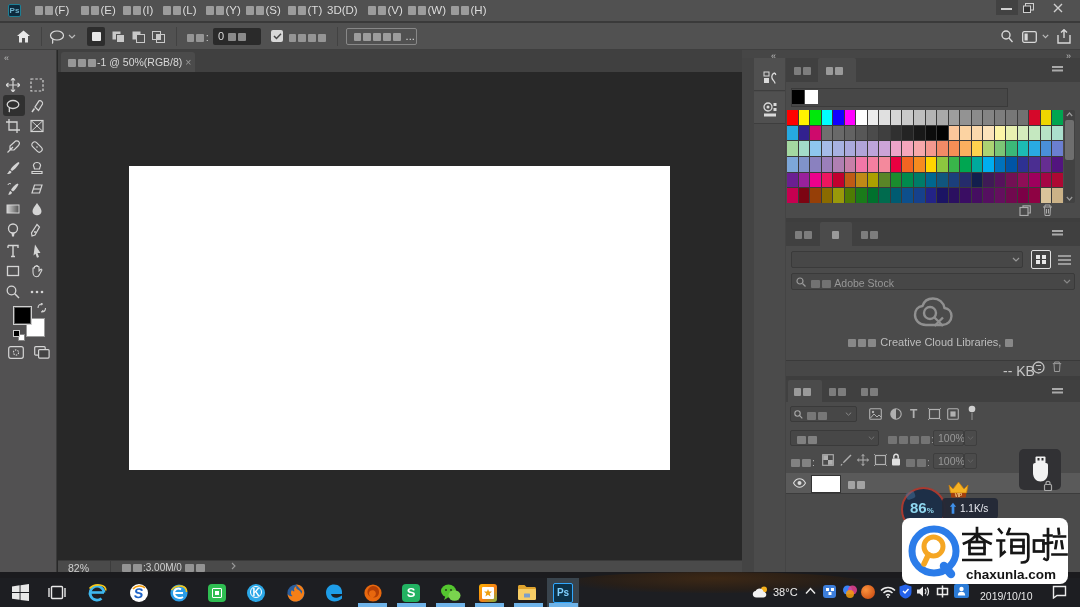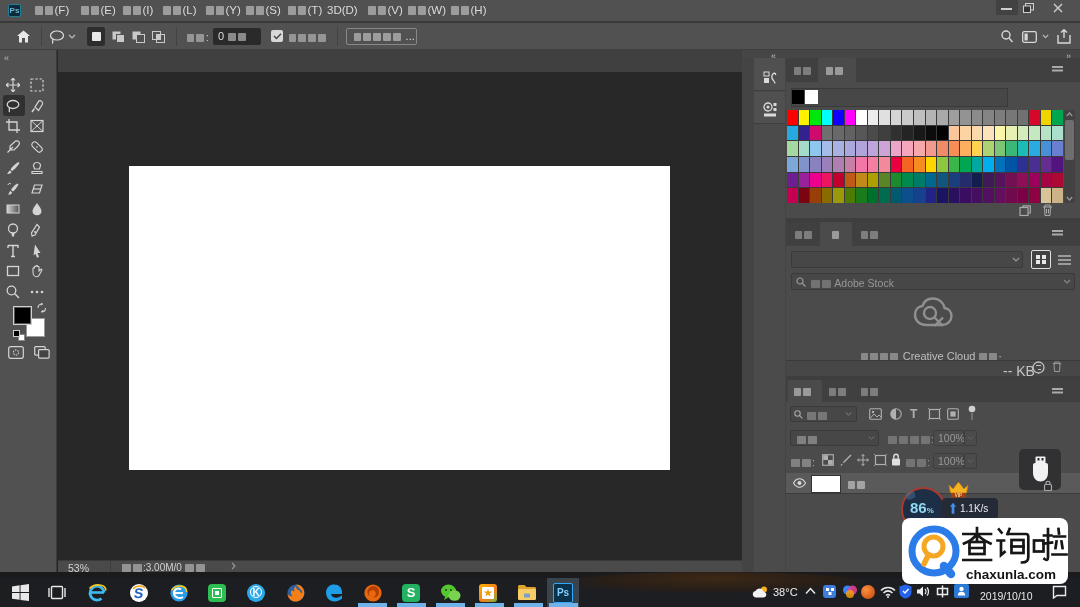--- a/index.html
+++ b/index.html
@@ -78,24 +78,25 @@
       <rect x="2.5" y="2.5" width="3.2" height="7" fill="#d8d8d8"></rect>
     </svg>
 <svg class="ab" style="left:1042px;top:34px" width="7" height="5" viewBox="0 0 7 5">
       <path d="M0.8 0.8 L3.5 3.6 L6.2 0.8" fill="none" stroke="#bbb" stroke-width="1.2"></path>
     </svg>
 <svg class="ab" style="left:1057px;top:29px" width="14" height="15" viewBox="0 0 14 15">
       <path d="M1 6 L1 14 L13 14 L13 6" fill="none" stroke="#d8d8d8" stroke-width="1.4"></path>
       <path d="M7 9 L7 1 M4 3.5 L7 0.7 L10 3.5" fill="none" stroke="#d8d8d8" stroke-width="1.4"></path>
     </svg>
 <div class="ab" style="left:58px;top:50px;width:684px;height:22px;background:#404040"></div>
+<div class="ab" style="left:61px;top:52px;width:134px;height:20px;background:#4b4b4b;white-space:nowrap;border-radius:3px 3px 0 0;font-size:10.5px;color:#d8d8d8;padding:4px 0 0 6px"><i class="k" style="width:8px"></i><i class="k" style="width:8px"></i><i class="k" style="width:8px"></i>-1 @ 50%(RGB/8) <span style="color:#9a9a9a">×</span></div>
 <div class="ab" style="left:58px;top:72px;width:684px;height:488px;background:#282828"></div>
 <div class="ab" style="left:129px;top:166px;width:541px;height:304px;background:#fff"></div>
 <div class="ab" style="left:58px;top:560px;width:684px;height:13px;background:#4a4a4a;border-top:1px solid #3a3a3a"></div>
-<div class="ab" style="left:68px;top:562px;font-size:10.5px;color:#d0d0d0">53%</div>
+<div class="ab" style="left:68px;top:562px;font-size:10.5px;color:#d0d0d0">82%</div>
 <div class="ab" style="left:110px;top:561px;width:1px;height:11px;background:#3c3c3c"></div>
 <div class="ab" style="left:121px;top:562px;font-size:10px;color:#d0d0d0"><i class="k" style="width:9px"></i><i class="k" style="width:9px"></i>:3.00M/0 <i class="k" style="width:9px"></i><i class="k" style="width:9px"></i></div>
 <svg class="ab" style="left:231px;top:562px" width="5" height="8" viewBox="0 0 5 8">
       <path d="M1 1 L4 4 L1 7" fill="none" stroke="#9a9a9a" stroke-width="1.1"></path>
     </svg>
 <div class="ab" style="left:0;top:572px;width:1080px;height:6px;background:#1b1b1e"></div>
 <div class="ab" style="left:0;top:50px;width:57px;height:522px;background:#525152;border-right:1px solid #3a3a3a"></div>
 <div class="ab" style="left:4px;top:53px;font-size:9px;color:#bbb;letter-spacing:-1px">«&nbsp;</div>
 <div class="ab" style="left:6px;top:78px">
       <svg width="14" height="14" viewBox="0 0 14 14">
@@ -457,21 +458,21 @@
     </svg>
 <div class="ab" style="left:810px;top:277px;font-size:10.5px;color:#979797"><i class="k" style="width:9px"></i><i class="k" style="width:9px"></i> Adobe Stock</div>
 <svg class="ab" style="left:1063px;top:279px" width="8" height="5" viewBox="0 0 8 5">
       <path d="M1 1 L4 4 L7 1" fill="none" stroke="#888" stroke-width="1.2"></path>
     </svg>
 <svg class="ab" style="left:913px;top:297px" width="40" height="34" viewBox="0 0 40 34">
       <path d="M13 28 C6 28 2 23 2 18 C2 13 5 9.5 9.5 9 C11 4 15 1.5 20 1.5 C26 1.5 30.5 5.5 31.5 11 C36 11.5 38.5 15 38.5 19 C38.5 24 34.5 28 29 28 Z" fill="none" stroke="#909090" stroke-width="2.4"></path>
       <circle cx="17" cy="16" r="6" fill="none" stroke="#909090" stroke-width="2.4"></circle>
       <path d="M21.5 20.5 L30 29 M30 20.5 L21.5 29" stroke="#909090" stroke-width="2.4"></path>
     </svg>
-<div class="ab" style="left:786px;top:350px;width:290px;text-align:center;font-size:11px;color:#bdbdbd"><i class="k"></i><i class="k"></i><i class="k"></i><i class="k"></i> Creative Cloud <i class="k"></i><i class="k"></i>·</div>
+<div class="ab" style="left:786px;top:336px;width:290px;text-align:center;font-size:11px;color:#bdbdbd"><i class="k"></i><i class="k"></i><i class="k"></i> Creative Cloud Libraries, <i class="k"></i></div>
 <div class="ab" style="left:786px;top:360px;width:294px;height:16px;background:#474747;border-top:1px solid #3a3a3a"></div>
 <div class="ab" style="left:1003px;top:363px;font-size:14px;color:#c5c5c5">-- KB</div>
 <svg class="ab" style="left:1031px;top:361px" width="15" height="13" viewBox="0 0 15 13">
       <circle cx="7.5" cy="6.5" r="5.5" fill="none" stroke="#c0c0c0" stroke-width="1.3"></circle>
       <path d="M5 4.5 L10 4.5 M7 8.5 L10 8.5" stroke="#c0c0c0" stroke-width="1.2"></path>
     </svg>
 <svg class="ab" style="left:1052px;top:361px" width="10" height="11" viewBox="0 0 10 11">
       <path d="M0.8 2.6 L9.2 2.6 M2.7 2.6 L2.7 1 L7.3 1 L7.3 2.6 M2 2.6 L2.5 10.5 L7.5 10.5 L8 2.6" fill="none" stroke="#9a9a9a" stroke-width="1"></path>
     </svg>
 <div class="ab" style="left:786px;top:376px;width:294px;height:4px;background:#3e3e3e"></div>

